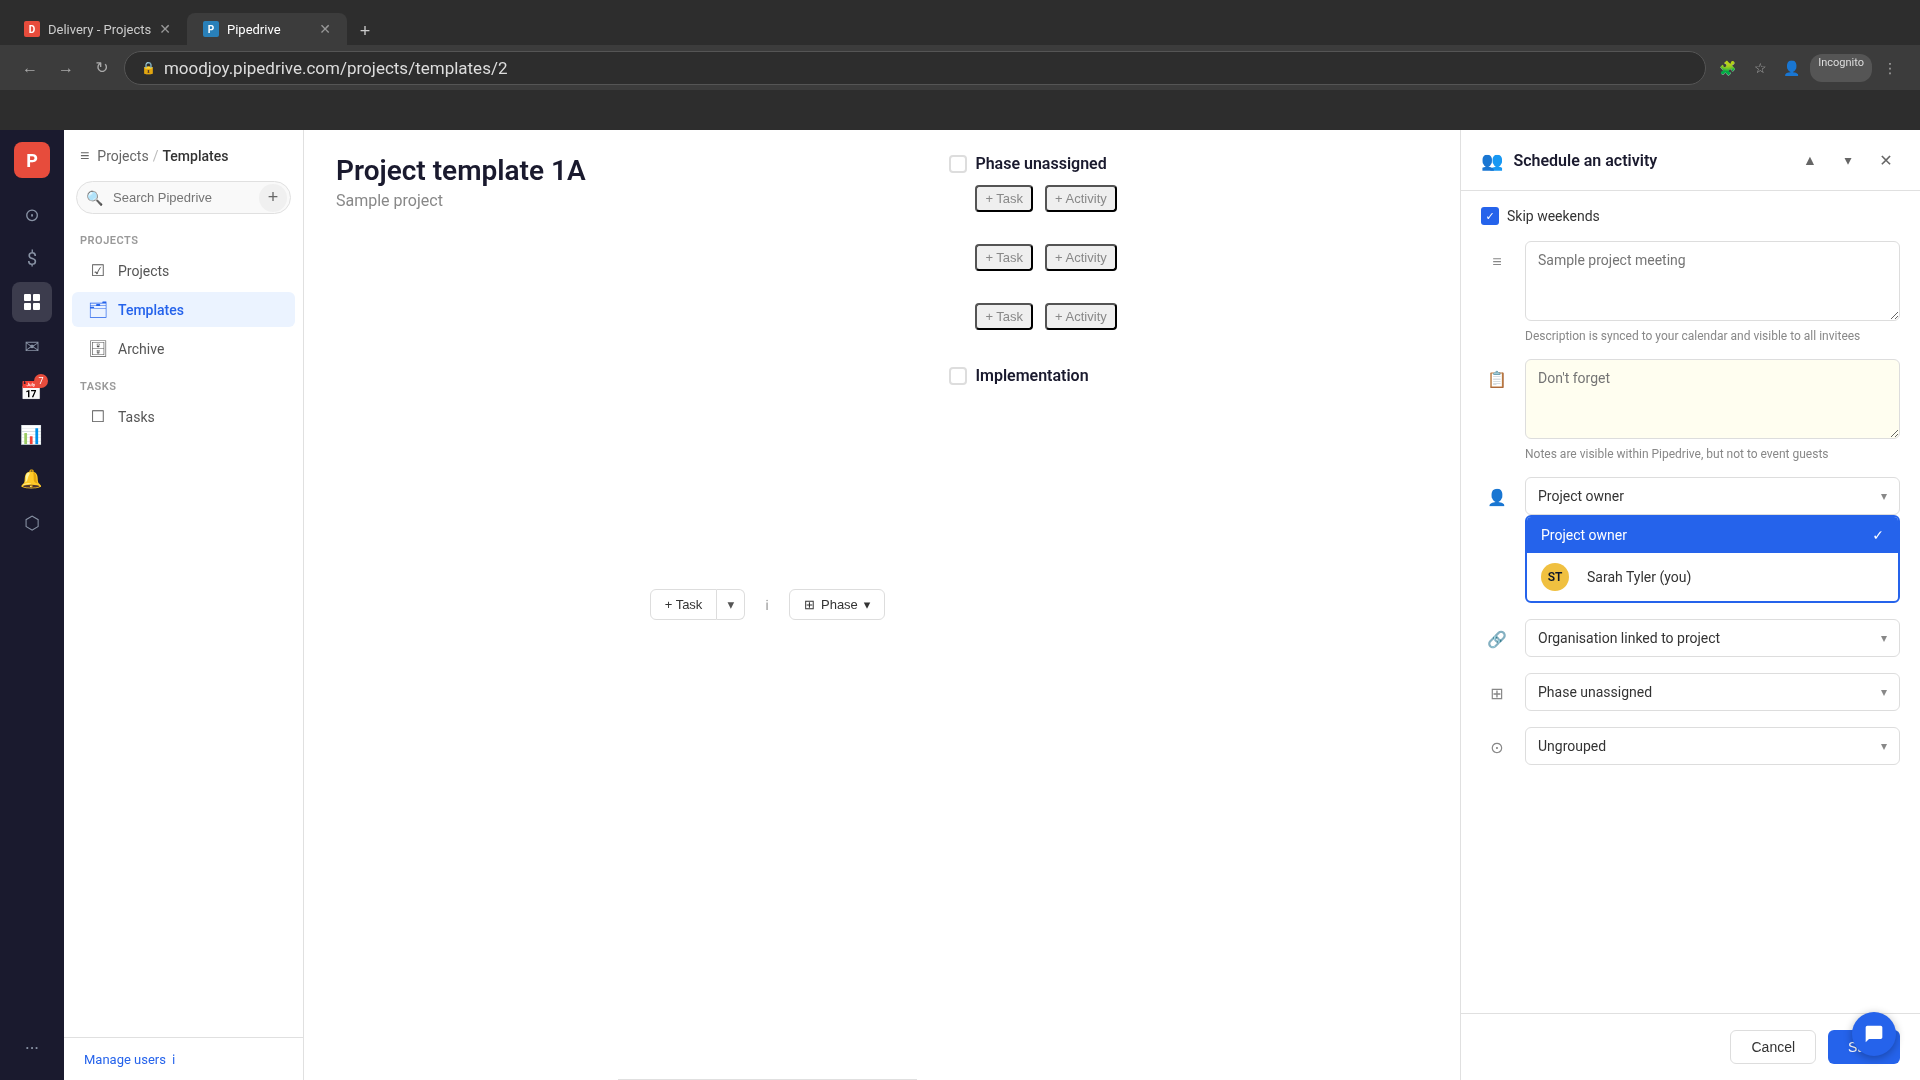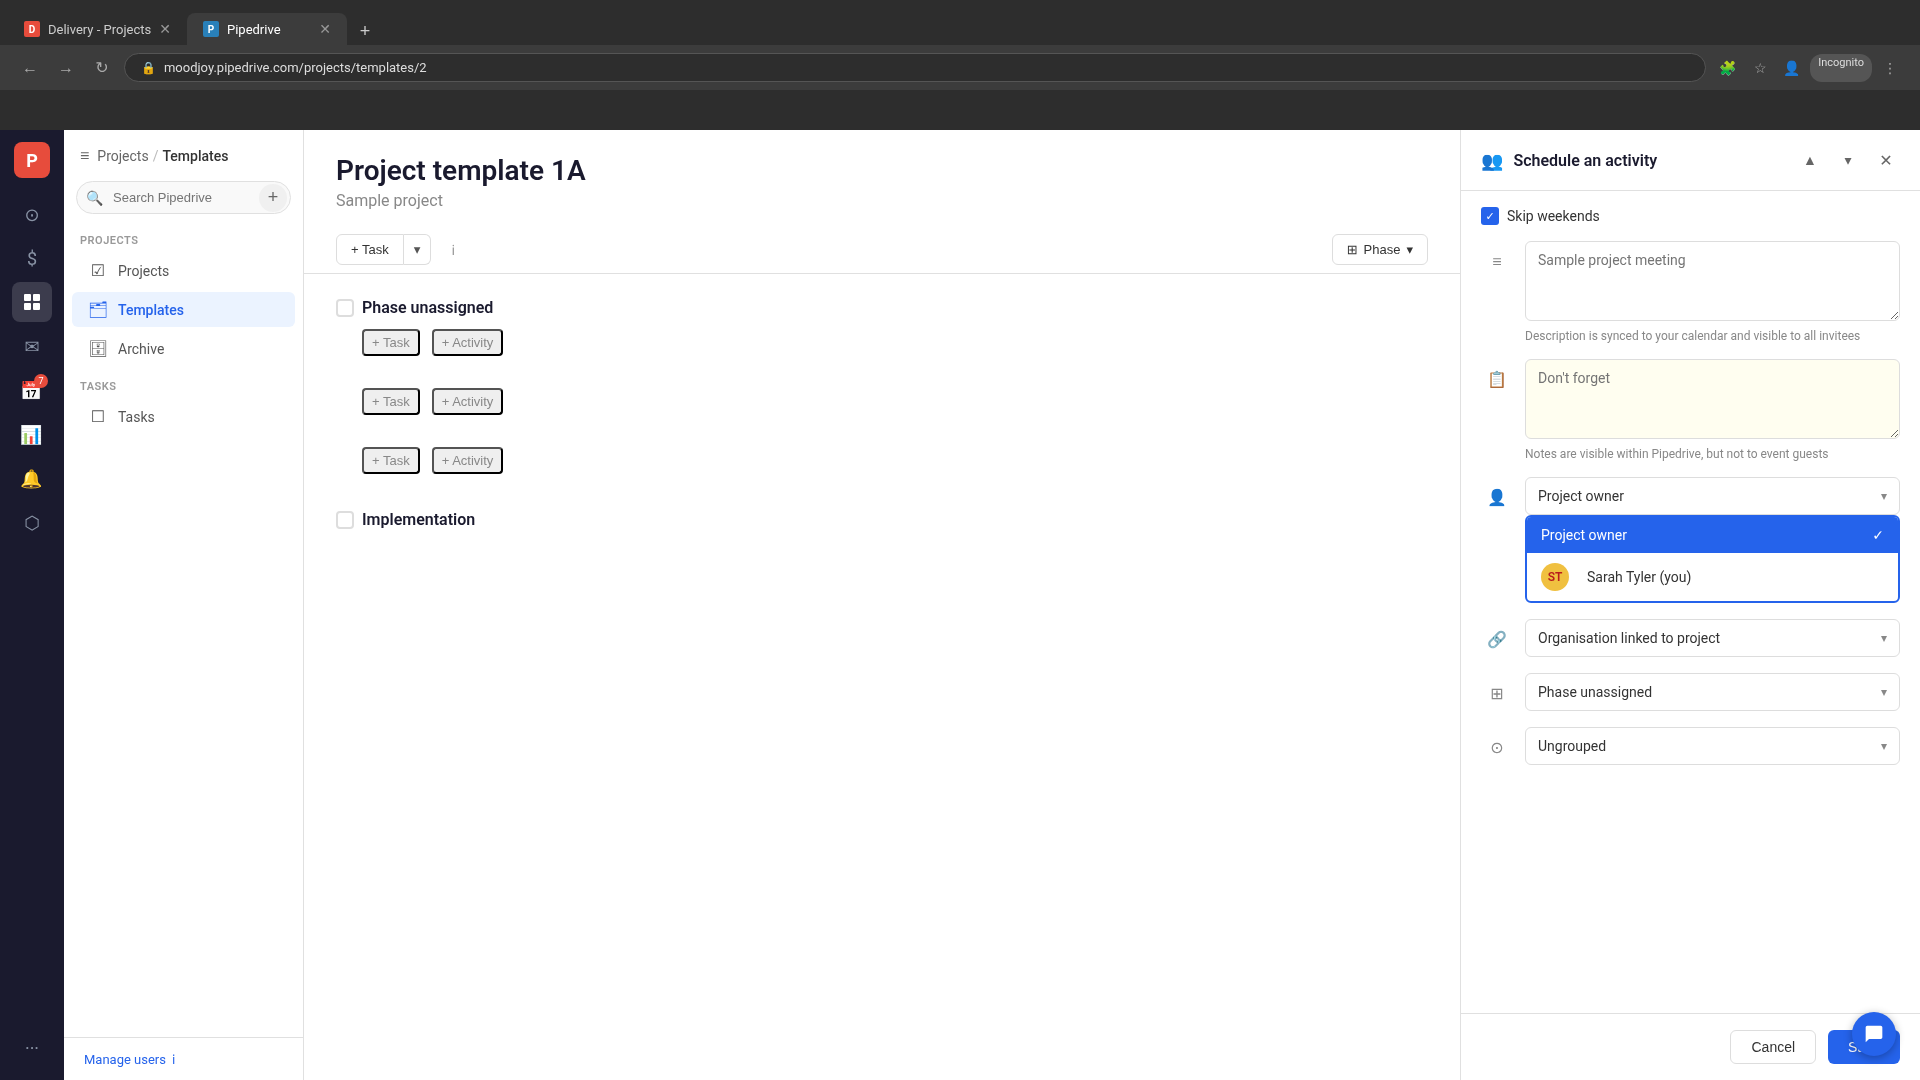--- a/index.html
+++ b/index.html
@@ -12,21 +12,21 @@
     .browser-tab.active { background: #3c3c3c; color: #fff; }
     .browser-tab .tab-icon { width: 16px; height: 16px; border-radius: 2px; background: #e74c3c; display: flex; align-items: center; justify-content: center; color: white; font-size: 10px; font-weight: bold; }
     .browser-tab .tab-icon.blue { background: #2980b9; }
     .tab-close { margin-left: auto; color: #999; font-size: 14px; }
     .new-tab-btn { width: 28px; height: 28px; background: transparent; border: none; color: #ccc; font-size: 18px; cursor: pointer; display: flex; align-items: center; justify-content: center; margin-left: 4px; }
 
     .browser-nav { display: flex; align-items: center; gap: 8px; padding: 8px 16px; background: #3c3c3c; height: 45px; }
     .nav-btn { width: 28px; height: 28px; background: transparent; border: none; color: #aaa; cursor: pointer; font-size: 16px; display: flex; align-items: center; justify-content: center; border-radius: 50%; }
     .address-bar { flex: 1; background: #2d2d2d; border: 1px solid #555; border-radius: 20px; padding: 6px 16px; color: #ddd; font-size: 13px; display: flex; align-items: center; gap: 8px; }
     .address-bar .lock-icon { color: #888; font-size: 12px; }
-    .address-url { color: #ddd; font-size: 13px; }
+    .address-url { color: #ddd; font-size: 17px; }
     .browser-actions { display: flex; gap: 4px; }
     .browser-action-btn { width: 28px; height: 28px; background: transparent; border: none; color: #aaa; cursor: pointer; display: flex; align-items: center; justify-content: center; font-size: 14px; }
     .incognito-badge { background: #555; color: #ddd; padding: 2px 8px; border-radius: 12px; font-size: 11px; }
 
     
     .app { display: flex; height: calc(1080px - 130px); background: #f5f5f5; }
 
     
     .sidebar { width: 64px; background: #1a1a2e; display: flex; flex-direction: column; align-items: center; padding: 12px 0; gap: 4px; flex-shrink: 0; }
     .sidebar-logo { width: 36px; height: 36px; background: #e74c3c; border-radius: 8px; display: flex; align-items: center; justify-content: center; color: white; font-weight: bold; font-size: 18px; margin-bottom: 12px; }
@@ -50,21 +50,21 @@
     .search-bar .add-btn { position: absolute; right: 4px; top: 50%; transform: translateY(-50%); width: 28px; height: 28px; background: #f0f0f0; border-radius: 50%; border: none; cursor: pointer; font-size: 18px; color: #666; display: flex; align-items: center; justify-content: center; }
 
     .nav-section-label { padding: 12px 16px 4px; font-size: 11px; font-weight: 600; color: #999; text-transform: uppercase; letter-spacing: 0.5px; }
     .nav-item { display: flex; align-items: center; gap: 10px; padding: 8px 16px; cursor: pointer; border-radius: 6px; margin: 2px 8px; color: #555; font-size: 14px; }
     .nav-item.active { background: #ebf3ff; color: #2563eb; font-weight: 500; }
     .nav-item .nav-icon { font-size: 16px; width: 20px; text-align: center; }
     .nav-bottom { margin-top: auto; padding: 12px 20px; border-top: 1px solid #e0e0e0; }
     .manage-users { display: flex; align-items: center; gap: 6px; color: #2563eb; font-size: 13px; cursor: pointer; }
 
     
-    .main-content { flex: 1; display: flex; flex-direction: column; overflow: hidden; background: #fff; }
+    .main-content { flex: 1; display: flex; overflow: hidden; background: #fff; }
     .main-header { padding: 24px 32px 16px; }
     .main-title { font-size: 28px; font-weight: 600; color: #1a1a2e; }
     .main-subtitle { font-size: 16px; color: #888; margin-top: 4px; }
 
     .main-toolbar { display: flex; align-items: center; gap: 8px; padding: 8px 32px; border-bottom: 1px solid #e0e0e0; }
     .add-task-btn { display: flex; align-items: center; gap: 0; }
     .add-task-main { display: flex; align-items: center; gap: 6px; padding: 7px 14px; background: #fff; border: 1px solid #ddd; border-radius: 6px 0 0 6px; cursor: pointer; font-size: 13px; color: #333; }
     .add-task-dropdown { padding: 7px 10px; background: #fff; border: 1px solid #ddd; border-left: none; border-radius: 0 6px 6px 0; cursor: pointer; color: #555; }
     .info-btn { width: 28px; height: 28px; border: none; background: transparent; cursor: pointer; color: #999; font-size: 14px; display: flex; align-items: center; justify-content: center; }
     .phase-btn { display: flex; align-items: center; gap: 6px; padding: 7px 14px; background: #fff; border: 1px solid #ddd; border-radius: 6px; cursor: pointer; font-size: 13px; color: #333; margin-left: auto; }
@@ -98,21 +98,21 @@
     .field-hint { font-size: 12px; color: #888; margin-top: 4px; }
 
     .select-field { position: relative; }
     .select-box { display: flex; align-items: center; justify-content: space-between; padding: 10px 12px; border: 1px solid #ddd; border-radius: 6px; cursor: pointer; font-size: 14px; color: #333; background: #fff; }
     .select-box .chevron { color: #888; font-size: 12px; }
 
     .dropdown-open { border: 2px solid #2563eb; border-radius: 6px; overflow: hidden; }
     .dropdown-option { display: flex; align-items: center; justify-content: space-between; padding: 10px 14px; cursor: pointer; font-size: 14px; color: #333; }
     .dropdown-option.selected { background: #2563eb; color: #fff; }
     .dropdown-option .check { font-size: 14px; }
-    .dropdown-option .avatar-sm { width: 28px; height: 28px; border-radius: 50%; background: #f0c040; display: flex; align-items: center; justify-content: center; font-size: 12px; font-weight: 600; color: #b91c1c; flex-shrink: 0; }
+    .dropdown-option .avatar-sm { width: 28px; height: 28px; border-radius: 50%; background: #f0c040; display: flex; align-items: center; justify-content: center; font-size: 12px; font-weight: 600; color: #0f172a; flex-shrink: 0; }
     .dropdown-option .user-name { flex: 1; margin-left: 18px; }
 
     .panel-footer { padding: 16px 20px; border-top: 1px solid #e0e0e0; display: flex; justify-content: flex-end; gap: 12px; margin-top: auto; }
     .btn-cancel { padding: 8px 20px; border: 1px solid #ddd; border-radius: 6px; background: #fff; color: #333; cursor: pointer; font-size: 14px; }
     .btn-save { padding: 8px 20px; border: none; border-radius: 6px; background: #2563eb; color: #fff; cursor: pointer; font-size: 14px; font-weight: 500; }
 
     
     .chat-bubble { position: fixed; bottom: 24px; right: 24px; width: 44px; height: 44px; background: #2563eb; border-radius: 50%; display: flex; align-items: center; justify-content: center; cursor: pointer; box-shadow: 0 2px 8px rgba(0,0,0,0.3); color: white; font-size: 18px; }
 
     

